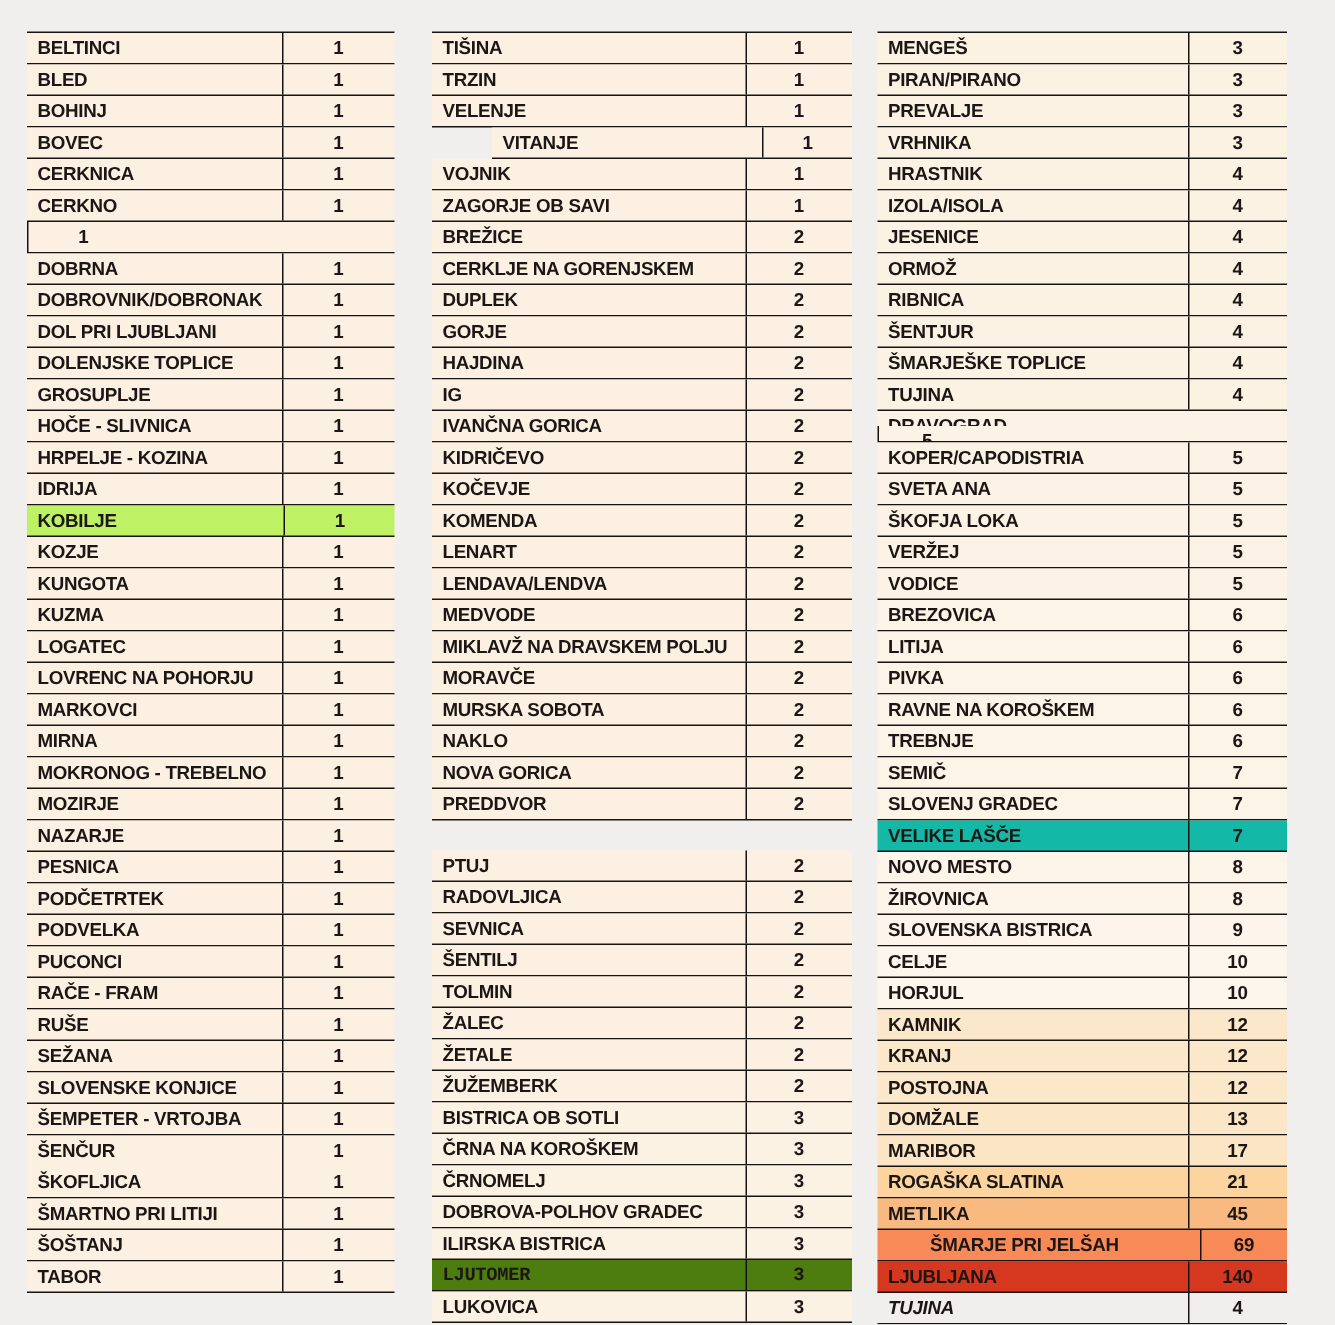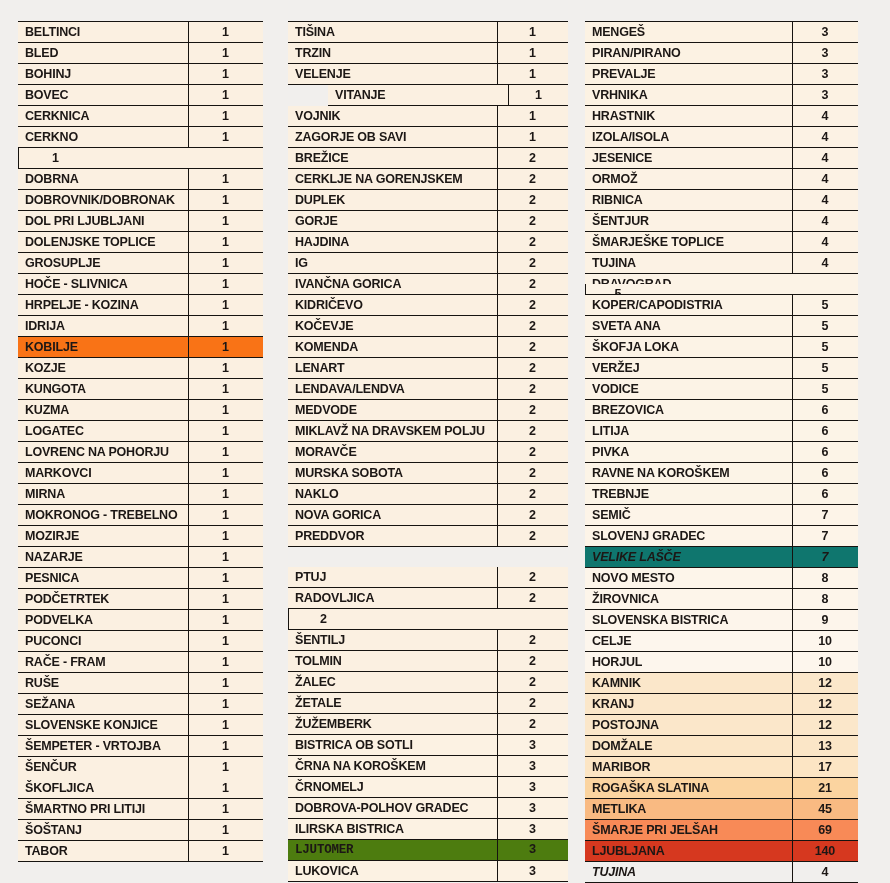--- a/index.html
+++ b/index.html
@@ -105,21 +105,21 @@
         <div class="cell val">1</div>
       </div>
       <div class="row" style="background: rgb(251, 240, 225);">
         <div class="cell name">HRPELJE - KOZINA</div>
         <div class="cell val">1</div>
       </div>
       <div class="row" style="background: rgb(251, 240, 225);">
         <div class="cell name">IDRIJA</div>
         <div class="cell val">1</div>
       </div>
-      <div class="row" style="background: #f97316;">
+      <div class="row" style="background: #bef264; justify-content: space-between;">
         <div class="cell name">KOBILJE</div>
         <div class="cell val">1</div>
       </div>
       <div class="row" style="background: rgb(251, 240, 225);">
         <div class="cell name">KOZJE</div>
         <div class="cell val">1</div>
       </div>
       <div class="row" style="background: rgb(251, 240, 225);">
         <div class="cell name">KUNGOTA</div>
         <div class="cell val">1</div>
@@ -316,20 +316,21 @@
       </div>
       <div class="row" style="background: rgb(251, 240, 225); margin-top: 20px;">
         <div class="cell name">PTUJ</div>
         <div class="cell val">2</div>
       </div>
       <div class="row" style="background: rgb(251, 240, 225);">
         <div class="cell name">RADOVLJICA</div>
         <div class="cell val">2</div>
       </div>
       <div class="row" style="background: rgb(251, 240, 225);">
+        <div class="cell name">SEVNICA</div>
         <div class="cell val">2</div>
       </div>
       <div class="row" style="background: rgb(251, 240, 225);">
         <div class="cell name">ŠENTILJ</div>
         <div class="cell val">2</div>
       </div>
       <div class="row" style="background: rgb(251, 240, 225);">
         <div class="cell name">TOLMIN</div>
         <div class="cell val">2</div>
       </div>
@@ -468,21 +469,21 @@
         <div class="cell val">6</div>
       </div>
       <div class="row" style="background: rgb(253, 244, 232);">
         <div class="cell name">SEMIČ</div>
         <div class="cell val">7</div>
       </div>
       <div class="row" style="background: rgb(253, 244, 232);">
         <div class="cell name">SLOVENJ GRADEC</div>
         <div class="cell val">7</div>
       </div>
-      <div class="row" style="background: #0f766e; font-style: italic;">
+      <div class="row" style="background: #14b8a6;">
         <div class="cell name">VELIKE LAŠČE</div>
         <div class="cell val">7</div>
       </div>
       <div class="row" style="background: rgb(253, 245, 234);">
         <div class="cell name">NOVO MESTO</div>
         <div class="cell val">8</div>
       </div>
       <div class="row" style="background: rgb(253, 245, 234);">
         <div class="cell name">ŽIROVNICA</div>
         <div class="cell val">8</div>
@@ -520,21 +521,21 @@
         <div class="cell val">17</div>
       </div>
       <div class="row" style="background: rgb(251, 212, 160);">
         <div class="cell name">ROGAŠKA SLATINA</div>
         <div class="cell val">21</div>
       </div>
       <div class="row" style="background: rgb(249, 186, 130);">
         <div class="cell name">METLIKA</div>
         <div class="cell val">45</div>
       </div>
-      <div class="row" style="background: rgb(248, 138, 87);">
+      <div class="row" style="background: rgb(248, 138, 87); padding-left: 28px;">
         <div class="cell name">ŠMARJE PRI JELŠAH</div>
         <div class="cell val">69</div>
       </div>
       <div class="row" style="background: rgb(214, 56, 31);">
         <div class="cell name">LJUBLJANA</div>
         <div class="cell val">140</div>
       </div>
       <div class="row footer">
         <div class="cell name">TUJINA</div>
         <div class="cell val">4</div>

